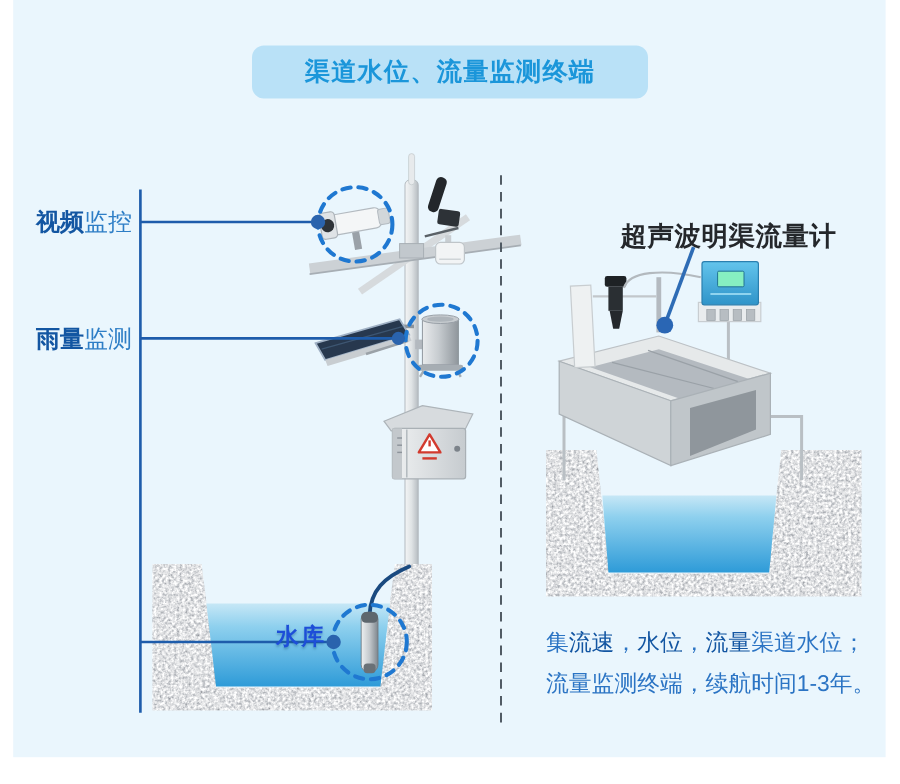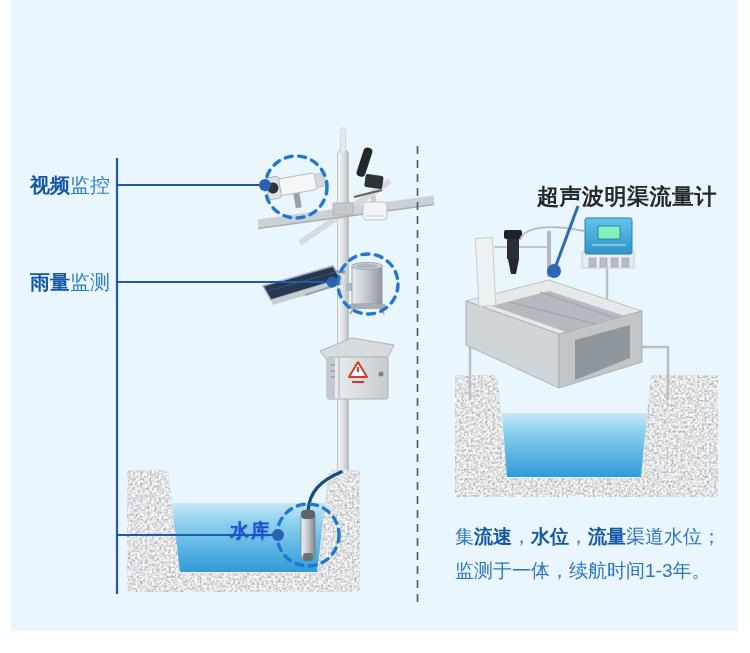--- a/index.html
+++ b/index.html
@@ -10,25 +10,25 @@
   .banner{position:absolute;left:210px;top:38px;width:330px;height:44px;background:#b9e1f7;
           border-radius:10px;display:flex;align-items:center;justify-content:center;
           font-size:21px;font-weight:bold;color:#1b96da;letter-spacing:1px;}
   .side-label{position:absolute;font-size:20px;color:#2e7ec6;white-space:nowrap;}
   .side-label .bp{color:#1356a2;font-weight:bold;}
   .lbl-video{left:30px;top:172px;}
   .lbl-rain{left:30px;top:269px;}
   .lbl-level{left:30px;top:522px;}
   .reservoir{position:absolute;left:230px;top:518px;font-size:19px;font-weight:bold;color:#1d4ed8;
              letter-spacing:2px;text-shadow:0 1px 2px rgba(20,80,130,.4);}
-  .right-title{position:absolute;left:537px;top:182px;font-size:22px;font-weight:bold;color:#24272b;
+  .right-title{position:absolute;left:517px;top:182px;font-size:22px;font-weight:bold;color:#24272b;
                letter-spacing:.5px;white-space:nowrap;}
   .desc{position:absolute;left:455px;top:520px;font-size:19px;color:#2b74c4;line-height:34px;
         white-space:nowrap;}
-  .desc .bp{color:#1356a2;font-weight:bold;}
+  .desc .bp{color:#1356a2;font-weight:normal;}
 </style>
 </head>
 <body>
 
 <div class="page">
   <div class="panel"></div>
 
   <svg class="scene" width="750" height="653" viewBox="0 0 750 653">
     <defs>
       <linearGradient id="gPole" x1="0" y1="0" x2="1" y2="0">
@@ -203,25 +203,28 @@
       <line x1="592" y1="245" x2="626" y2="245" stroke="#8fd4ef" stroke-width="1.5"></line>
       <path d="M520,240 C524,226 552,224 584,231" fill="none" stroke="#b3b9be" stroke-width="1.8"></path>
     </g>
 
     <g>
       <line x1="578" y1="206" x2="555" y2="268" stroke="#2e6cb5" stroke-width="3"></line>
       <circle cx="554" cy="271" r="7" fill="#2a66b4"></circle>
     </g>
   </svg>
 
+  <div class="banner">
+    <span>渠道水位、流量监测终端</span>
+  </div>
 
   <div class="side-label lbl-rain"><span class="bp">雨量</span><span>监测</span></div>
   <div class="side-label lbl-video"><span class="bp">视频</span><span>监控</span></div>
 
   <div class="reservoir">水库</div>
 
   <div class="right-title">超声波明渠流量计</div>
 
   <div class="desc">
     <div><span>集</span><span class="bp">流速</span><span>，</span><span class="bp">水位</span><span>，</span><span class="bp">流量</span><span>渠道水位；</span></div>
-    <div>监测于一体，续航时间1-3年。</div>
+    <div>流量监测终端，续航时间1-3年。</div>
   </div>
 </div>
 
 </body></html>

